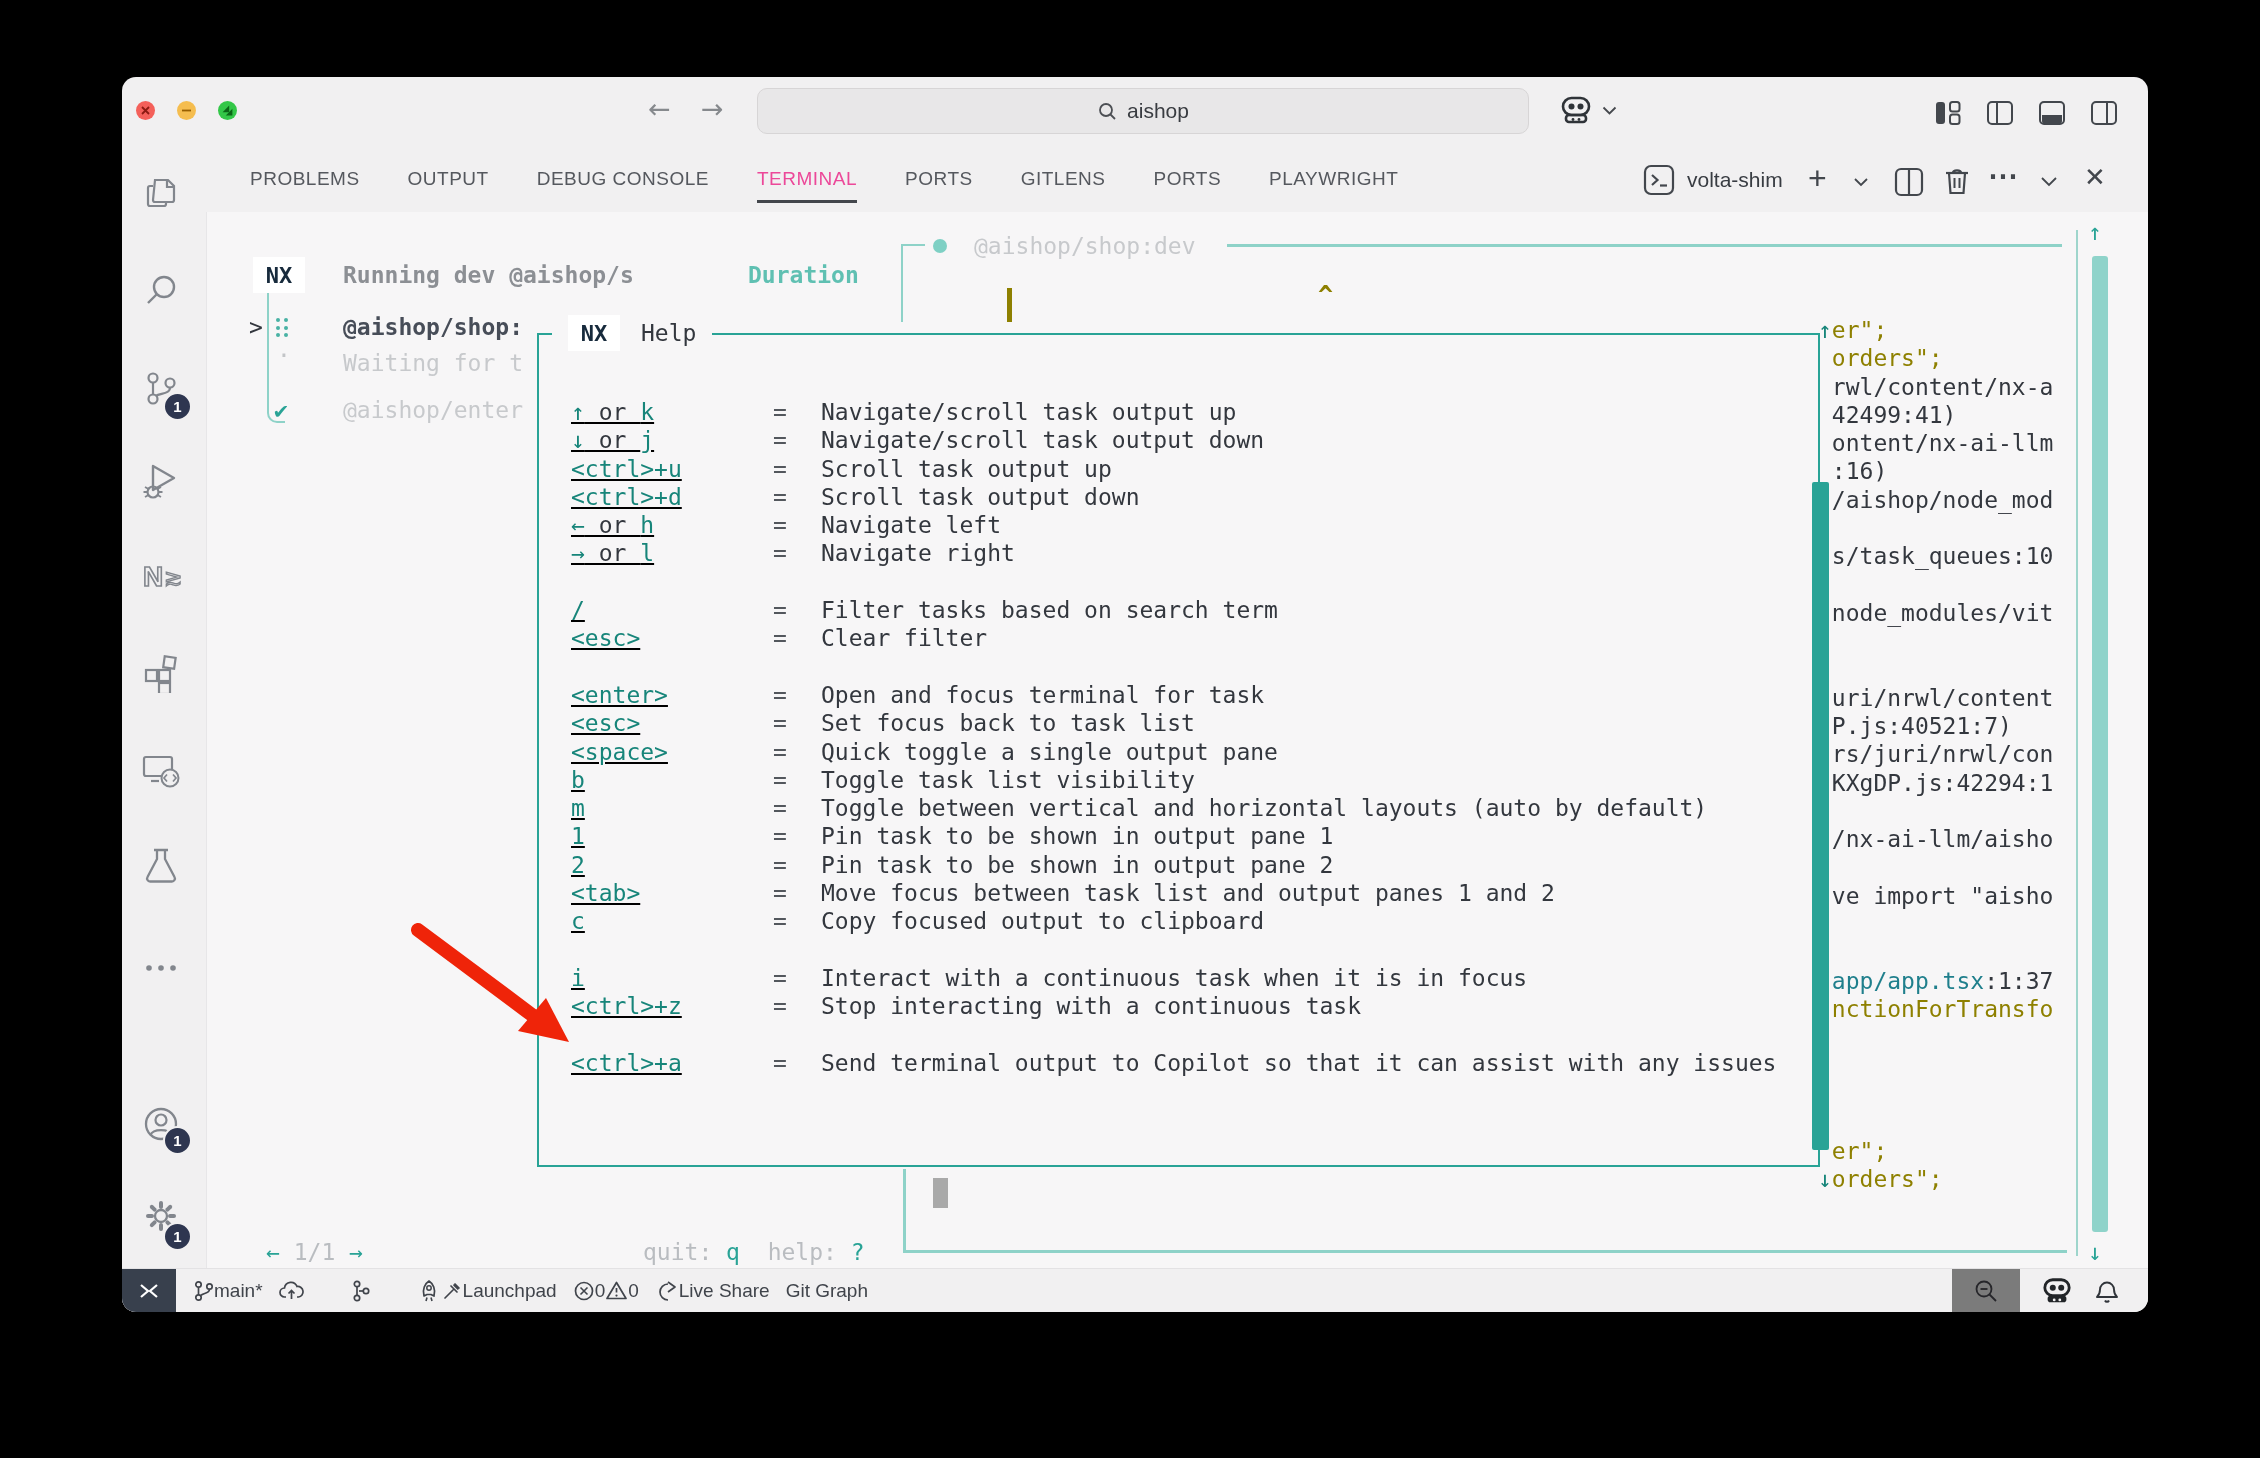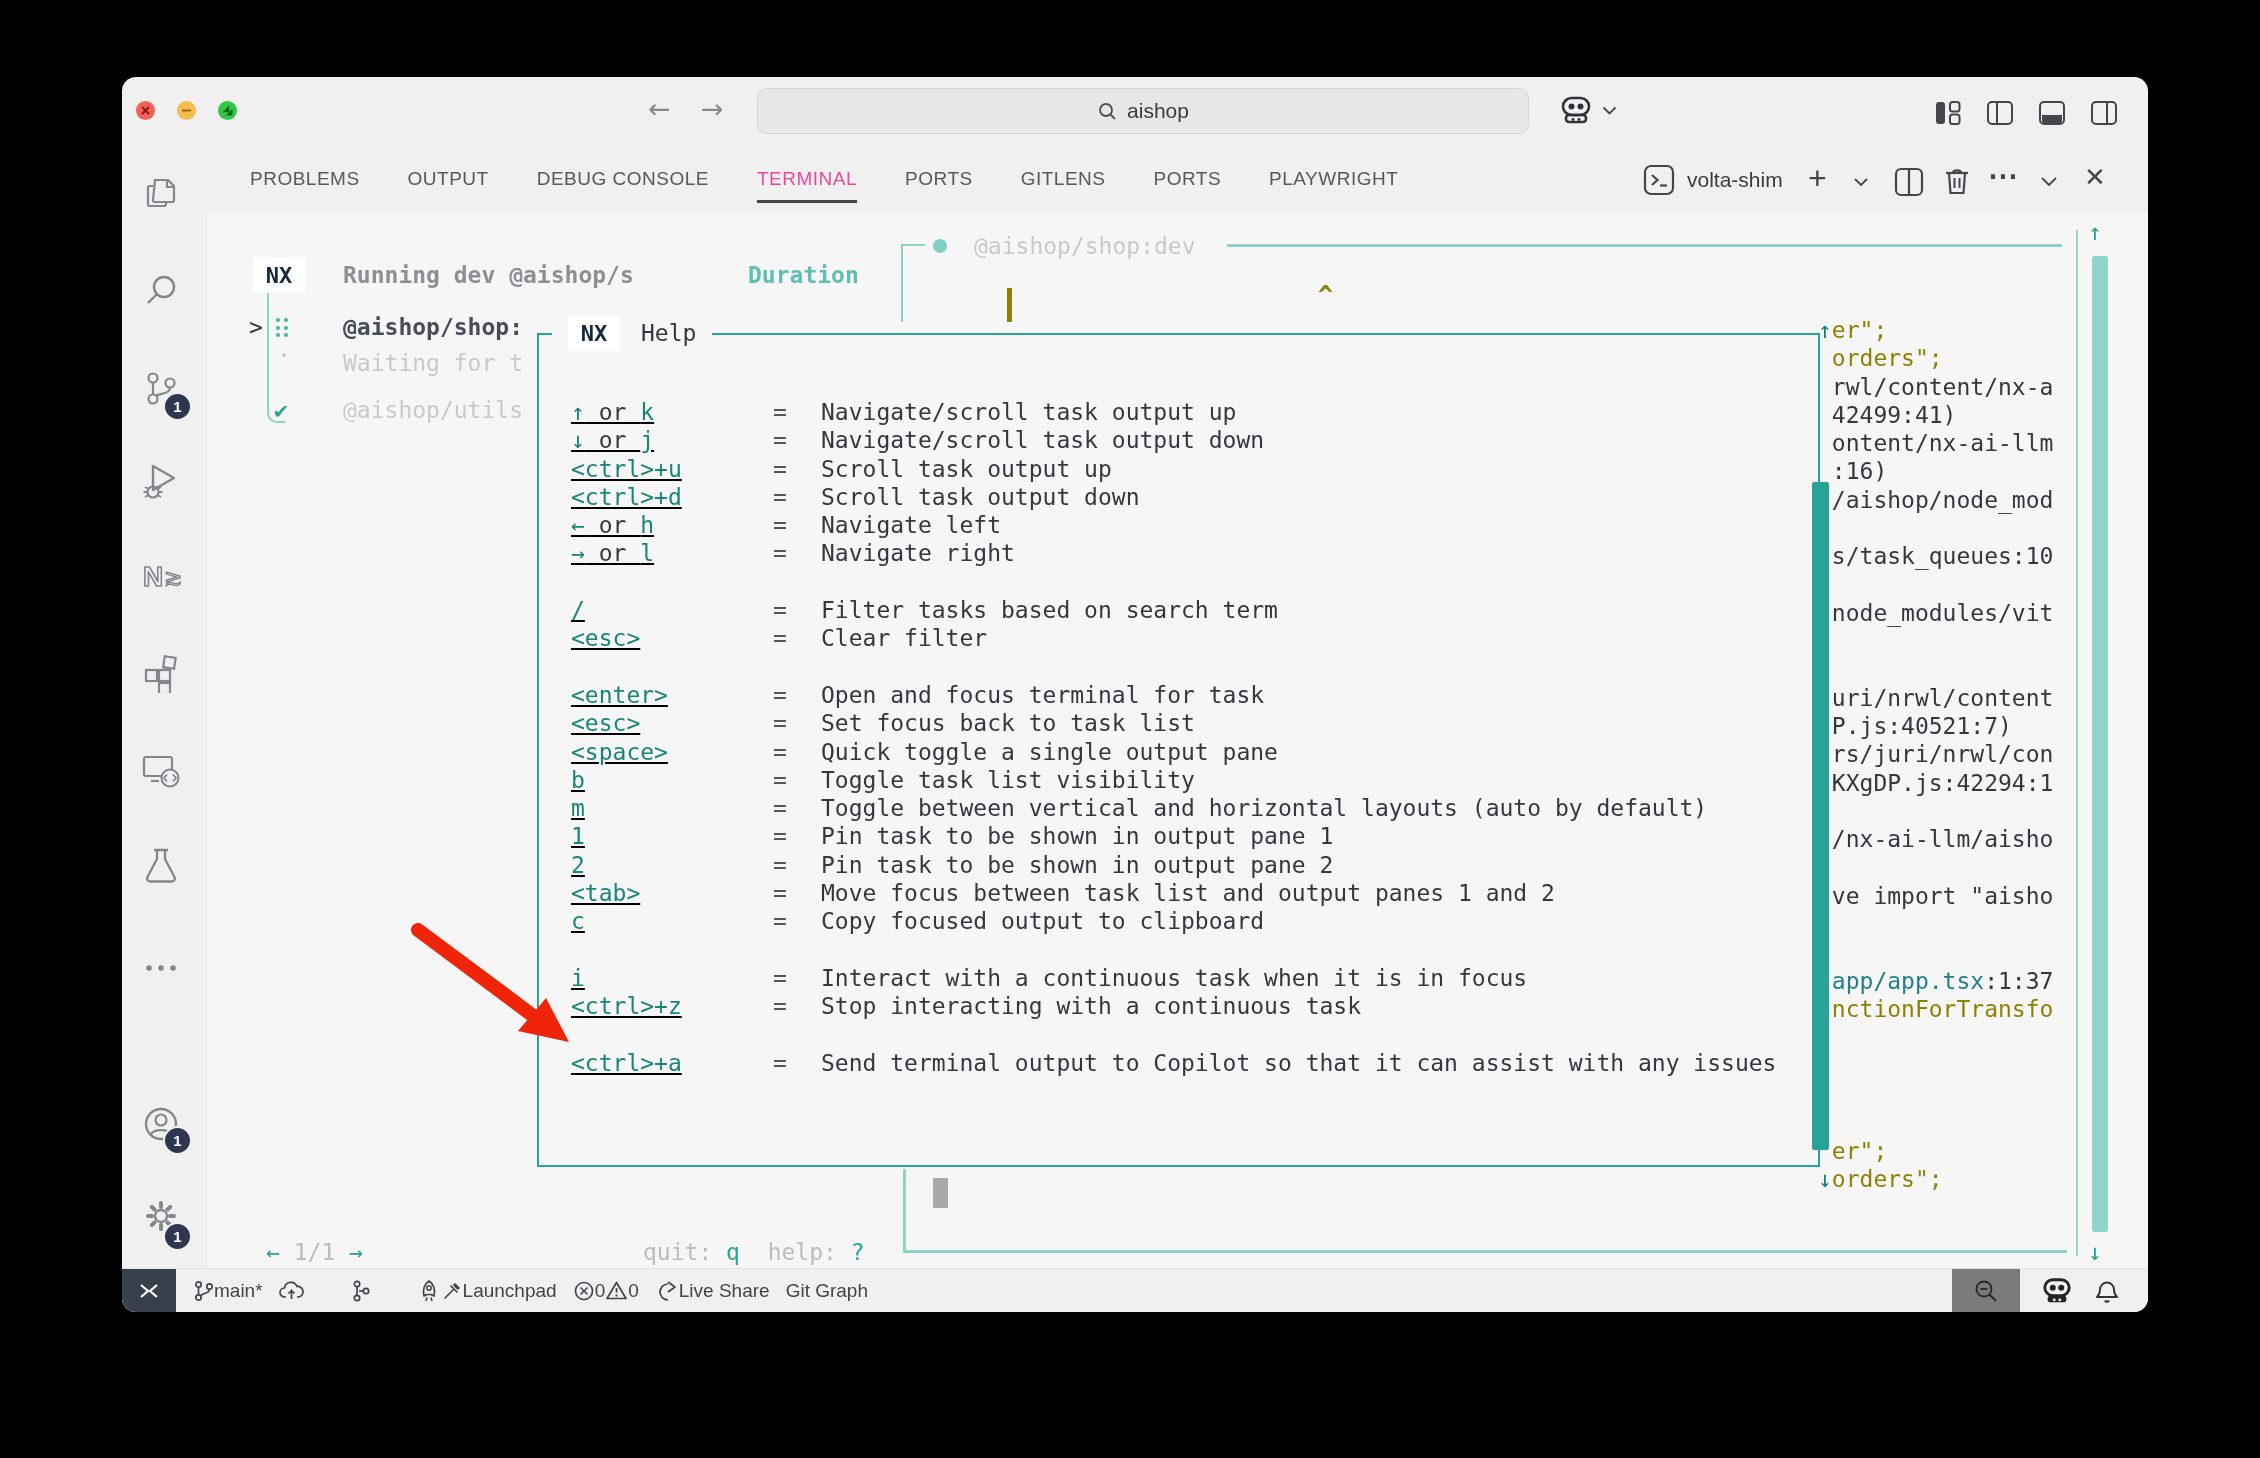--- a/index.html
+++ b/index.html
@@ -238,21 +238,21 @@
       <i></i>
       <i></i>
       <i></i>
       <i></i>
       <i></i>
     </div>
   <div class="ab mono mb" style="left:343px;top:313px;color:#474d58;">@aishop/shop:</div>
   <div class="ab mono" style="left:277px;top:341px;color:#c3c5c8;">·</div>
   <div class="ab mono" style="left:343px;top:341px;color:#c7c9cc;margin-top:8px;">Waiting for t</div>
   <div class="ab mono" style="left:274px;top:396px;color:#29a396;">✔</div>
-  <div class="ab mono" style="left:343px;top:396px;color:#c7c9cc;">@aishop/utils</div>
+  <div class="ab mono" style="left:343px;top:396px;color:#c7c9cc;">@aishop/enter</div>
 
   <div class="ab" style="left:901px;top:244px;width:22px;height:76px;border-left:2.5px solid #8ed2c8;border-top:2.5px solid #8ed2c8;"></div>
   <div class="ab" style="left:933px;top:239px;width:14px;height:14px;border-radius:50%;background:#7ed0c4;"></div>
   <div class="ab mono" style="left:974px;top:232px;color:#c7c9cc;">@aishop/shop:dev</div>
   <div class="ab" style="left:1227px;top:244px;width:835px;height:2.5px;background:#8ed2c8;"></div>
   <div class="ab" style="left:1007px;top:288px;width:5px;height:34px;background:#8e8000;"></div>
   <div class="ab mono mb" style="left:1318px;top:281px;color:#8e8000;font-size:25px;">^</div>
 
   <div id="helpbox"></div>
   <div class="ab mono" style="left:537px;top:398px;width:1280px;" class2="mono"><div class="hrow"><span class="hk"><span class="c-k">↑</span><span class="c-d"> or </span><span class="c-k">k</span></span><span class="heq">=</span><span class="hd">Navigate/scroll task output up</span></div><div class="hrow"><span class="hk"><span class="c-k">↓</span><span class="c-d"> or </span><span class="c-k">j</span></span><span class="heq">=</span><span class="hd">Navigate/scroll task output down</span></div><div class="hrow"><span class="hk"><span class="c-k">&lt;ctrl&gt;+u</span></span><span class="heq">=</span><span class="hd">Scroll task output up</span></div><div class="hrow"><span class="hk"><span class="c-k">&lt;ctrl&gt;+d</span></span><span class="heq">=</span><span class="hd">Scroll task output down</span></div><div class="hrow"><span class="hk"><span class="c-k">←</span><span class="c-d"> or </span><span class="c-k">h</span></span><span class="heq">=</span><span class="hd">Navigate left</span></div><div class="hrow"><span class="hk"><span class="c-k">→</span><span class="c-d"> or </span><span class="c-k">l</span></span><span class="heq">=</span><span class="hd">Navigate right</span></div><div class="hrow"></div><div class="hrow"><span class="hk"><span class="c-k">/</span></span><span class="heq">=</span><span class="hd">Filter tasks based on search term</span></div><div class="hrow"><span class="hk"><span class="c-k">&lt;esc&gt;</span></span><span class="heq">=</span><span class="hd">Clear filter</span></div><div class="hrow"></div><div class="hrow"><span class="hk"><span class="c-k">&lt;enter&gt;</span></span><span class="heq">=</span><span class="hd">Open and focus terminal for task</span></div><div class="hrow"><span class="hk"><span class="c-k">&lt;esc&gt;</span></span><span class="heq">=</span><span class="hd">Set focus back to task list</span></div><div class="hrow"><span class="hk"><span class="c-k">&lt;space&gt;</span></span><span class="heq">=</span><span class="hd">Quick toggle a single output pane</span></div><div class="hrow"><span class="hk"><span class="c-k">b</span></span><span class="heq">=</span><span class="hd">Toggle task list visibility</span></div><div class="hrow"><span class="hk"><span class="c-k">m</span></span><span class="heq">=</span><span class="hd">Toggle between vertical and horizontal layouts (auto by default)</span></div><div class="hrow"><span class="hk"><span class="c-k">1</span></span><span class="heq">=</span><span class="hd">Pin task to be shown in output pane 1</span></div><div class="hrow"><span class="hk"><span class="c-k">2</span></span><span class="heq">=</span><span class="hd">Pin task to be shown in output pane 2</span></div><div class="hrow"><span class="hk"><span class="c-k">&lt;tab&gt;</span></span><span class="heq">=</span><span class="hd">Move focus between task list and output panes 1 and 2</span></div><div class="hrow"><span class="hk"><span class="c-k">c</span></span><span class="heq">=</span><span class="hd">Copy focused output to clipboard</span></div><div class="hrow"></div><div class="hrow"><span class="hk"><span class="c-k">i</span></span><span class="heq">=</span><span class="hd">Interact with a continuous task when it is in focus</span></div><div class="hrow"><span class="hk"><span class="c-k">&lt;ctrl&gt;+z</span></span><span class="heq">=</span><span class="hd">Stop interacting with a continuous task</span></div><div class="hrow"></div><div class="hrow"><span class="hk"><span class="c-k">&lt;ctrl&gt;+a</span></span><span class="heq">=</span><span class="hd">Send terminal output to Copilot so that it can assist with any issues</span></div></div>

